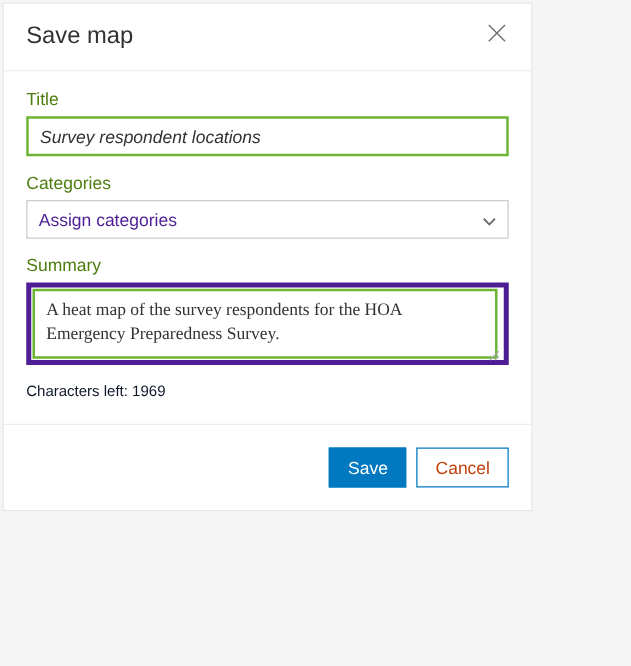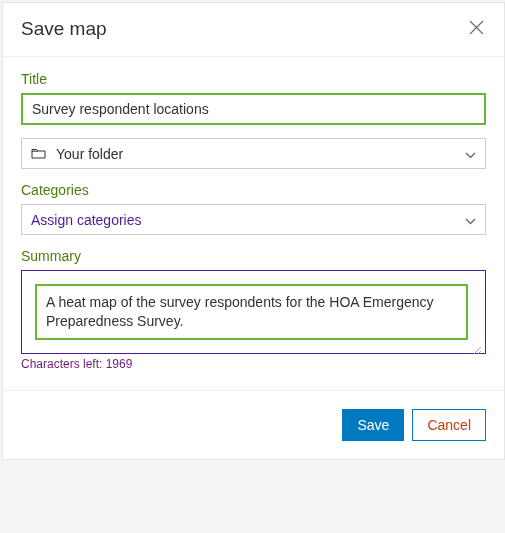--- a/index.html
+++ b/index.html
@@ -6,21 +6,21 @@
       box-sizing: border-box;
       margin: 0;
       padding: 0;
     }
     body {
       font-family: "Segoe UI", Avenir, "Helvetica Neue", Arial, sans-serif;
       background: #f5f5f5;
       padding: 2px;
     }
     .dialog {
-      width: 503px;
+      width: 424px;
       background: #ffffff;
       border: 1px solid #e5e5e5;
     }
     .dialog-header {
       padding: 15px 18px 16px 18px;
       display: flex;
       justify-content: space-between;
       align-items: center;
       border-bottom: 1px solid #eeeeee;
     }
@@ -61,20 +61,21 @@
       padding: 6px 9px;
       font-size: 14px;
       color: #323232;
       border: 1px solid #cccccc;
       background: #ffffff;
       font-family: inherit;
       outline: none;
     }
     .highlight-box {
       border: 2px solid #6bb536;
+      font-style: italic;
     }
     .select-box {
       width: 100%;
       padding: 6.5px 9px;
       font-size: 14px;
       color: #323232;
       border: 1px solid #cccccc;
       background: #ffffff;
       display: flex;
       align-items: center;
@@ -99,46 +100,47 @@
     .chevron svg {
       width: 11px;
       height: 7px;
       stroke: #6e6e6e;
       stroke-width: 1.5;
       fill: none;
     }
     .textarea-wrap {
       position: relative;
       width: 100%;
-      border: 1px solid #4c1d95;
-      background: #ffffff;
-      padding: 13px;
-      display: flex;
+      border: 4px solid #4c1d95;
+      background: #ffffff;
+      padding: 1px;
+      display: flex;
+      font-family: Liberation Serif, serif;
     }
     .summary-text {
       flex: 1;
       border: 2px solid #6bb536;
       padding: 7px 9px;
       font-size: 14px;
       color: #323232;
       line-height: 1.35;
       min-height: 52px;
       margin-right: 4px;
     }
     .resize-handle {
       position: absolute;
       right: 3px;
       bottom: 3px;
       width: 9px;
       height: 9px;
     }
     .char-count {
       font-size: 12px;
-      color: #701a75;
-      margin-top: 3px;
+      color: #0f172a;
+      margin-top: 14px;
     }
     .dialog-footer {
       border-top: 1px solid #eeeeee;
       padding: 18px 18px;
       display: flex;
       justify-content: flex-end;
       gap: 8px;
     }
     .btn {
       padding: 7px 14px;
@@ -176,36 +178,20 @@
   </div>
 
   <div class="dialog-body">
 
     <div class="field-group">
       <label class="field-label">Title</label>
       <input type="text" class="text-input highlight-box" value="Survey respondent locations" style="">
     </div>
 
     <div class="field-group">
-      <div class="select-box">
-        <div class="select-left">
-          <span>
-            <svg class="folder-icon" viewBox="0 0 15 12" fill="none" stroke="#323232" stroke-width="1">
-              <path d="M1 2.5 L5.5 2.5 L7 4 L14 4 L14 11 L1 11 Z"></path>
-              <line x1="1" y1="4.2" x2="7" y2="4.2"></line>
-            </svg>
-          </span>
-          <span class="select-text">Your folder</span>
-        </div>
-        <span class="chevron">
-          <svg viewBox="0 0 11 7">
-              <polyline points="1,1 5.5,5.5 10,1"></polyline>
-            </svg>
-        </span>
-      </div>
     </div>
 
     <div class="field-group">
       <label class="field-label">Categories</label>
       <div class="select-box placeholder">
         <span class="select-text">Assign categories</span>
         <span class="chevron">
           <svg viewBox="0 0 11 7">
               <polyline points="1,1 5.5,5.5 10,1"></polyline>
             </svg>

